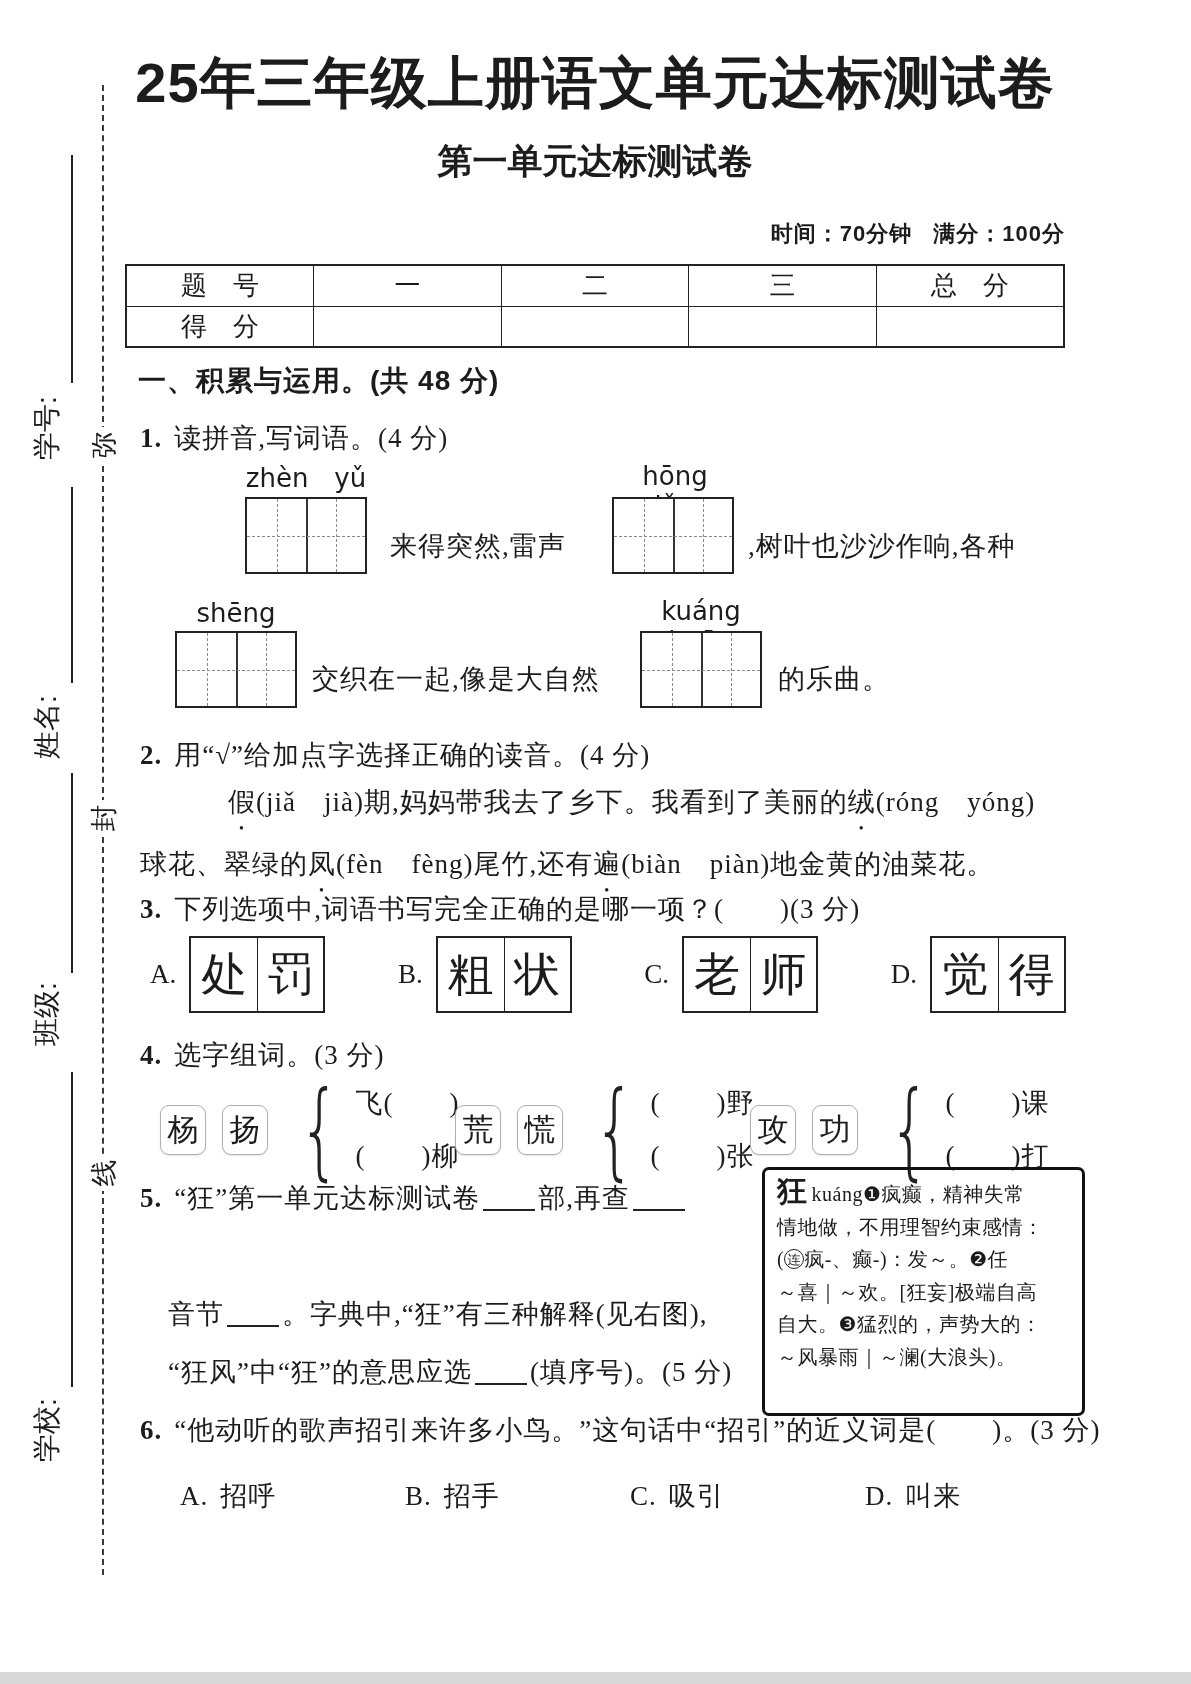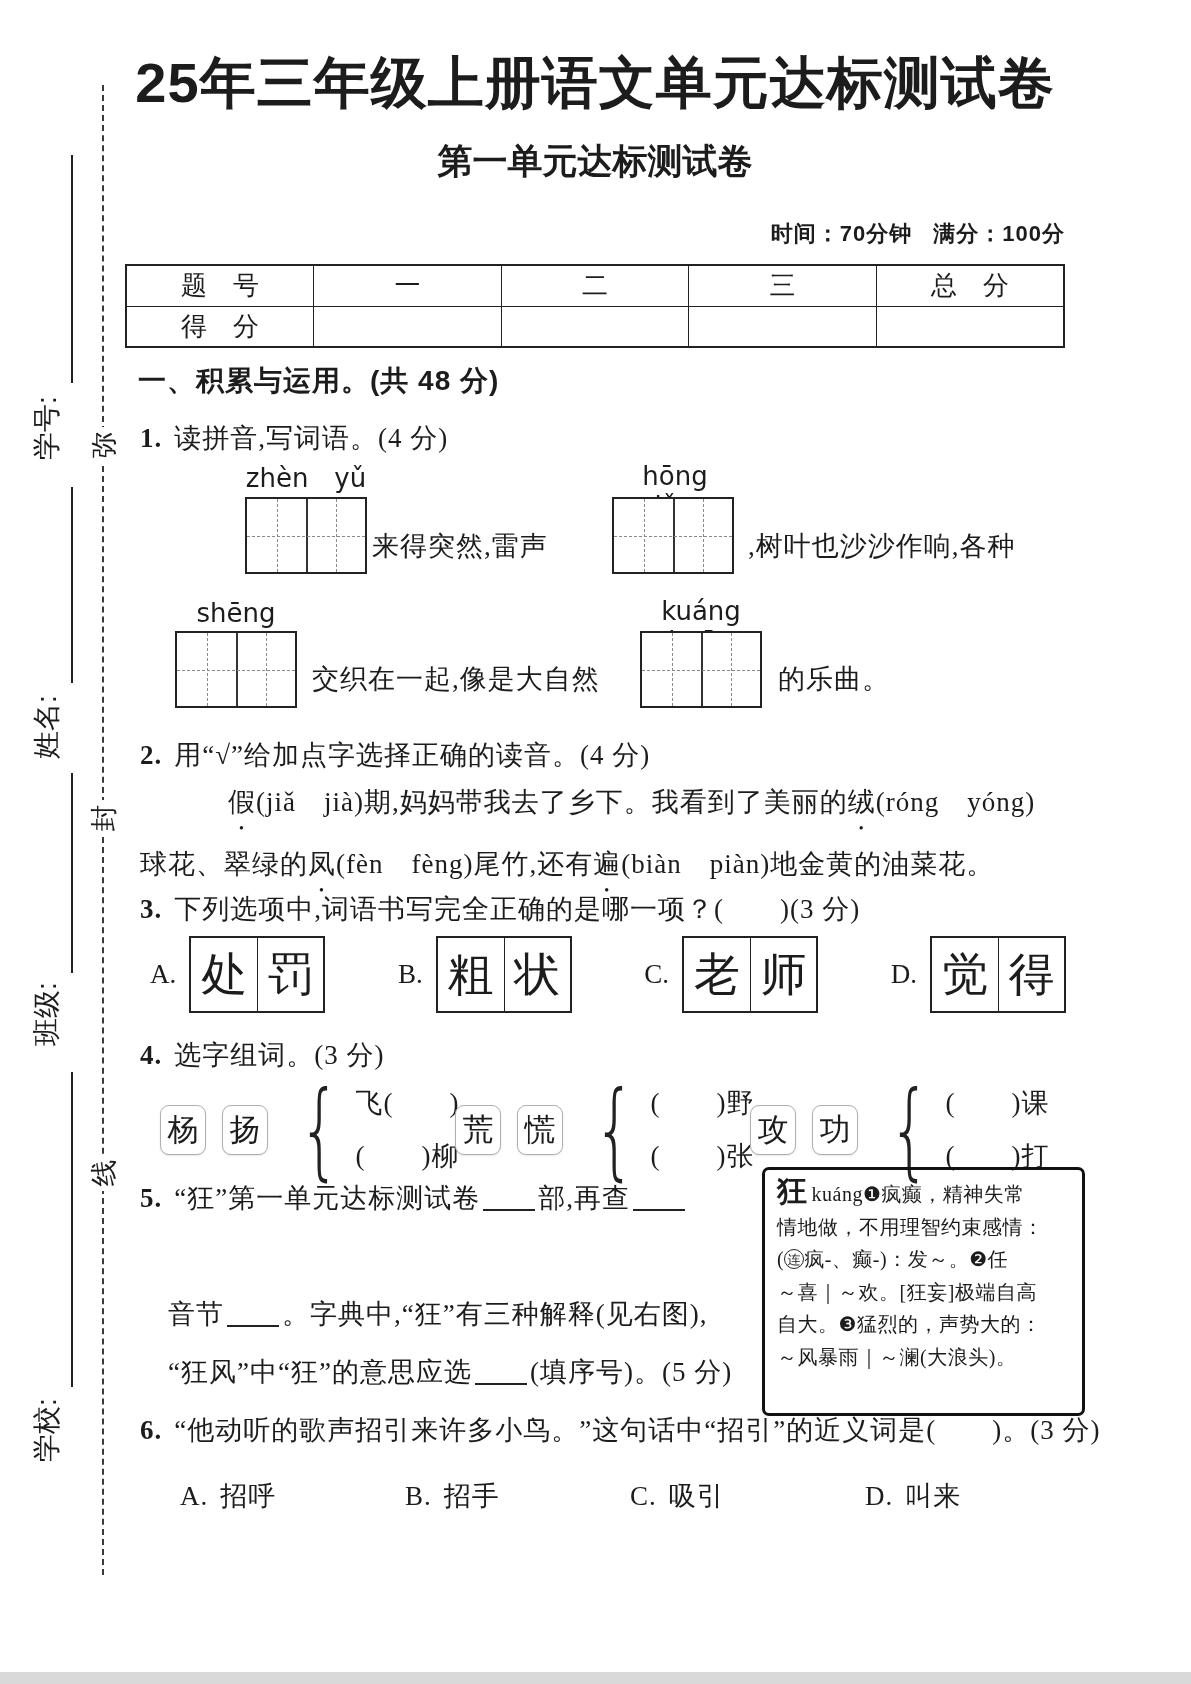--- a/index.html
+++ b/index.html
@@ -139,21 +139,21 @@
     <span class="qnum">1.</span><span>读拼音,写词语。(4 分)</span>
   </div>
 
   <div class="pinyin" style="top:461px;left:245px;width:122px;">zhèn　yǔ</div>
   <div class="wbox" style="top:497px;left:245px;">
     <div class="vmid"></div>
     <div class="hdash"></div>
     <div class="vd1"></div>
     <div class="vd2"></div>
   </div>
-  <div class="btext" style="top:528px;left:372px;text-align:center;">来得突然,雷声</div>
+  <div class="btext" style="top:528px;left:390px;text-align:center;">来得突然,雷声</div>
   <div class="pinyin" style="top:461px;left:610px;width:130px;">hōng xiǎng</div>
   <div class="wbox" style="top:497px;left:612px;">
     <div class="vmid"></div>
     <div class="hdash"></div>
     <div class="vd1"></div>
     <div class="vd2"></div>
   </div>
   <div class="btext" style="top:528px;left:748px;">,树叶也沙沙作响,各种</div>
 
   <div class="pinyin" style="top:596px;left:175px;width:122px;">shēng　yīn</div>

